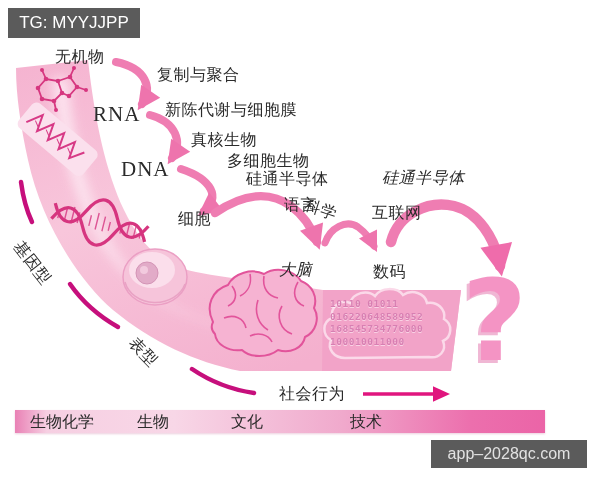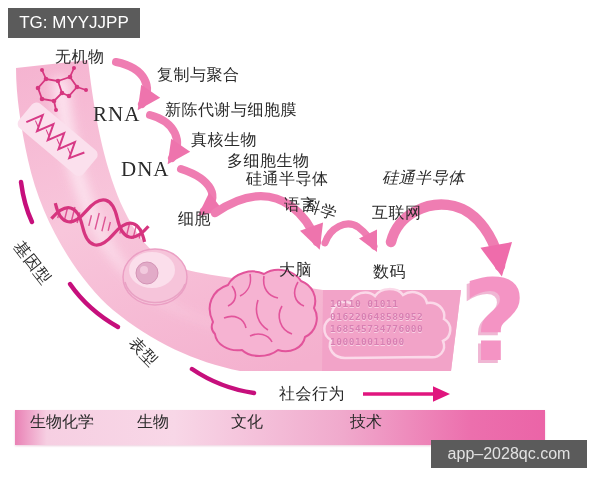--- a/index.html
+++ b/index.html
@@ -16,21 +16,21 @@
   .lbl.en{font-size:21px;letter-spacing:1px;}
   .rot{transform-origin:left top;}
   .badge{
     position:absolute;background:#5b5b5b;color:#ffffff;
     font-family:"Liberation Sans","DejaVu Sans",sans-serif;
     display:flex;align-items:center;justify-content:center;
   }
   .badge.top{left:8px;top:8px;width:132px;height:30px;font-size:17px;}
   .badge.bottom{left:431px;top:440px;width:156px;height:28px;font-size:16px;color:#e2e2e2;}
   .axis-bar{
-    position:absolute;left:15px;top:410px;width:530px;height:35px;
+    position:absolute;left:15px;top:410px;width:530px;height:23px;
     background:linear-gradient(90deg,#e981b5 0%,#f6cfe2 6%,#f8d7e7 30%,#f0a9cc 62%,#ec6fad 86%,#eb64a7 100%);
     box-shadow:0 1px 2px rgba(180,60,120,.25);
   }
   .axis-lbl{position:absolute;top:2px;color:#2b2b2b;font-size:16px;white-space:nowrap;}
   .qmark{
     position:absolute;left:462px;top:256px;
     font-family:"DejaVu Sans","Liberation Sans",sans-serif;
     font-weight:bold;font-size:112px;color:#f494c4;
     text-shadow:-3px 3px 0 rgba(222,96,160,.45);
   }
@@ -154,21 +154,21 @@
   <div class="lbl" style="left:157px;top:66px;">复制与聚合</div>
   <div class="lbl en" style="left:93px;top:102px;">RNA</div>
   <div class="lbl" style="left:165px;top:101px;">新陈代谢与细胞膜</div>
   <div class="lbl en" style="left:121px;top:157px;">DNA</div>
   <div class="lbl" style="left:227px;top:152px;">多细胞生物</div>
   <div class="lbl" style="left:191px;top:131px;">真核生物</div>
   <div class="lbl" style="left:246px;top:170px;">硅通半导体</div>
   <div class="lbl" style="left:284px;top:184px;margin-top:12px;">语言</div>
   <div class="lbl rot" style="left:308px;top:196px;transform:rotate(18deg);">科学</div>
   <div class="lbl" style="left:178px;top:210px;">细胞</div>
-  <div class="lbl" style="left:279px;top:261px;">大脑</div>
+  <div class="lbl" style="left:279px;top:261px;font-style:italic;">大脑</div>
   <div class="lbl" style="left:382px;top:169px;font-style:italic;">硅通半导体</div>
   <div class="lbl" style="left:372px;top:204px;">互联网</div>
   <div class="lbl" style="left:373px;top:263px;">数码</div>
 
   <div class="lbl rot" style="left:24px;top:238px;transform:rotate(52deg);">基因型</div>
   <div class="lbl rot" style="left:138px;top:334px;transform:rotate(46deg);">表型</div>
   <div class="lbl" style="left:279px;top:385px;">社会行为</div>
 
   <div class="binary">
     <div>10110 01011</div>

